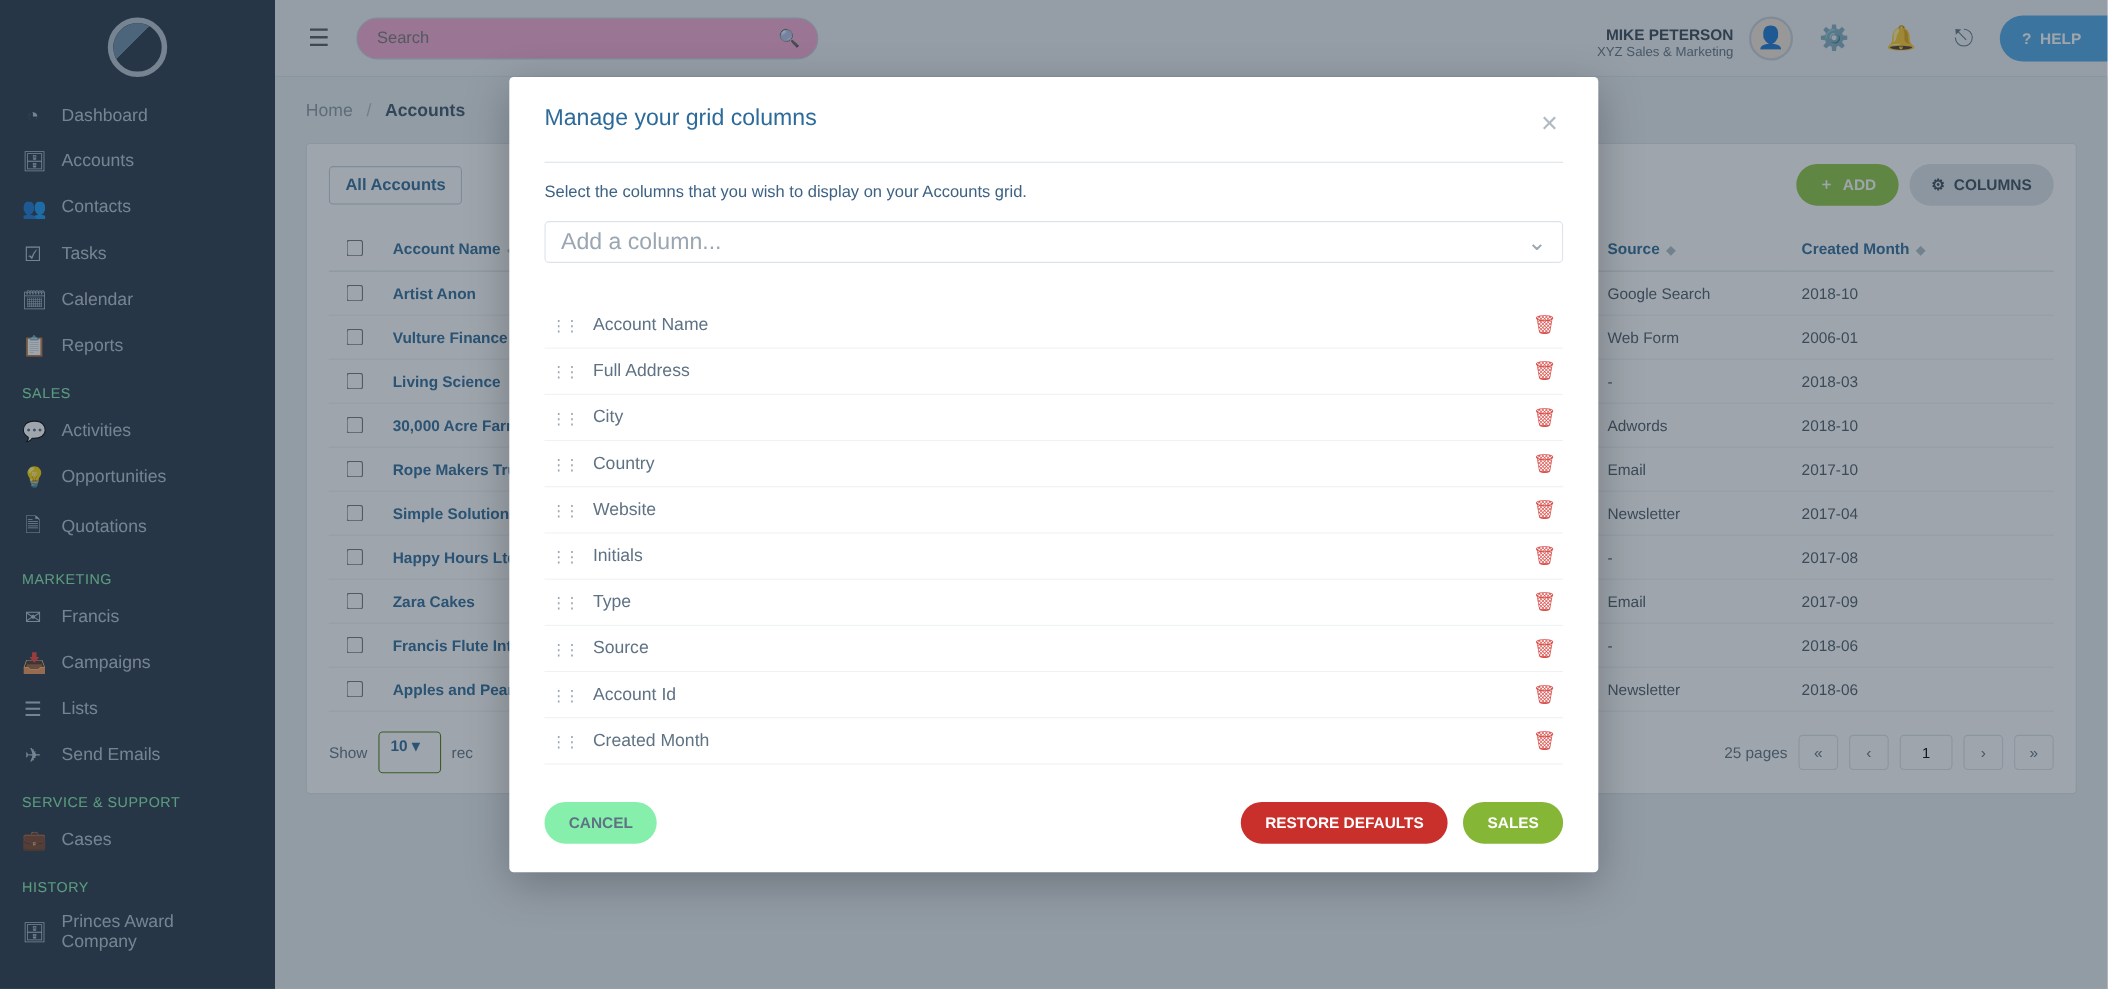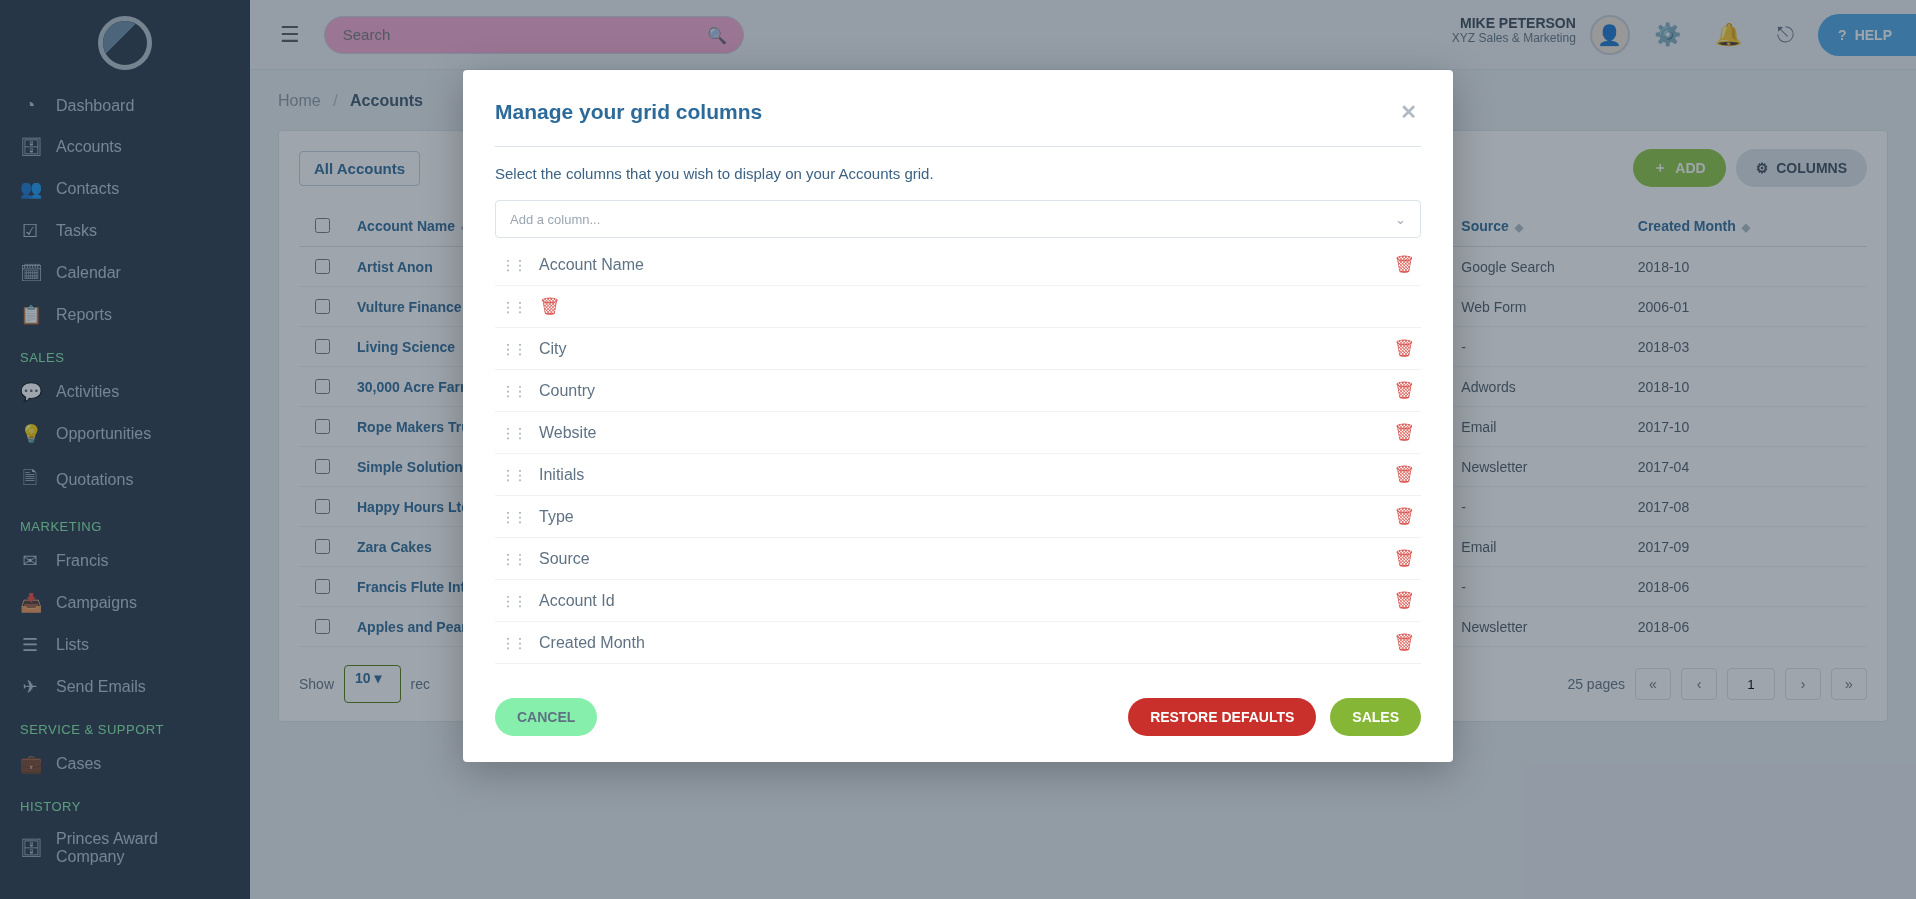--- a/index.html
+++ b/index.html
@@ -31,21 +31,21 @@
   .nav-heading{padding:14px 20px 6px;color:#86efac;font-size:13px;letter-spacing:.5px}
   .nav .icon{width:20px;text-align:center;font-size:18px}
 
   
   .topbar{position:absolute;left:250px;right:0;top:0;height:70px;display:flex;align-items:center;padding:0 20px;gap:14px;border-bottom:1px solid var(--border);background:#eef2f6}
   .hamburger{font-size:22px;color:#555;padding:6px 10px;cursor:pointer}
   .search-wrap{position:relative}
   .search{width:420px;height:38px;border:1px solid #c6d0da;border-radius:19px;background:#f9a8d4;padding:0 44px 0 18px;font-size:15px;color:#666}
   .search-icon{position:absolute;right:16px;top:50%;transform:translateY(-50%);color:#666;font-size:16px}
   .topbar-spacer{flex:1}
-  .user-block{display:flex;align-items:flex-start;gap:14px}
+  .user-block{display:flex;align-items:flex-end;gap:14px}
   .user-text{text-align:right;line-height:1.2}
   .user-name{font-weight:700;color:#374554;font-size:14px}
   .user-org{font-size:12px;color:#5f7284}
   .avatar{width:40px;height:40px;border-radius:50%;border:2px solid #c6d0da;background:#f3e7d9;display:flex;align-items:center;justify-content:center;color:#a67c52;font-size:20px}
   .top-icon{color:#5f7284;font-size:22px;padding:6px 10px;cursor:pointer}
   .help-btn{background:#4aa7e8;color:#fff;border:none;border-radius:22px 0 0 22px;height:42px;padding:0 24px 0 20px;font-weight:700;font-size:14px;display:flex;align-items:center;gap:8px;margin-right:-20px;cursor:pointer}
 
   
   .content{position:absolute;left:250px;right:0;top:70px;bottom:0;padding:22px 28px;overflow:hidden}
   .crumbs{font-size:16px;color:#8b97a3;margin-bottom:20px}
@@ -69,26 +69,26 @@
   .card-bottom{display:flex;align-items:center;margin-top:18px;font-size:14px;color:#5f7284;gap:10px}
   .show-select{border:1px solid #4d7c0f;border-radius:4px;padding:4px 18px 16px 10px;color:#2c6a9a;font-weight:600}
   .card-bottom-spacer{flex:1}
   .pager{display:flex;align-items:center;gap:10px}
   .pg-btn{width:36px;height:32px;border:1px solid var(--border);border-radius:4px;background:#fff;display:flex;align-items:center;justify-content:center;color:#5f7284;cursor:pointer}
   .pg-input{width:48px;height:32px;border:1px solid var(--border);border-radius:4px;text-align:center}
 
   
   .modal-overlay{position:absolute;inset:0;background:rgba(40,55,70,.45);display:flex;justify-content:center;align-items:flex-start;padding-top:70px}
   .modal{width:990px;background:#fff;border-radius:4px;box-shadow:0 10px 40px rgba(0,0,0,.25);padding:26px 32px}
-  .modal-title{color:#2c6a9a;font-size:21px;font-weight:700;display:flex;align-items:center}
+  .modal-title{color:#2c6a9a;font-size:21px;font-weight:400;display:flex;}
   .modal-title-spacer{flex:1}
   .modal-close{color:#b0bac4;font-size:20px;cursor:pointer;padding:4px}
   .modal-hr{border:none;border-top:1px solid var(--border);margin:18px 0}
   .modal-sub{color:#3c6284;font-size:15px;margin-bottom:18px}
-  .add-col{border:1px solid var(--border);border-radius:4px;height:38px;display:flex;align-items:center;padding:0 14px;color:#9aa6b2;font-size:13px;justify-content:space-between;cursor:pointer;margin-bottom:6px}
+  .add-col{border:1px solid var(--border);border-radius:4px;height:38px;display:flex;align-items:center;padding:0 14px;color:#9aa6b2;font-size:21px;justify-content:space-between;cursor:pointer;margin-bottom:36px}
   .col-list{list-style:none;margin:0;padding:0}
   .col-list li{display:flex;align-items:center;gap:14px;padding:10px 6px;border-bottom:1px solid #eef2f5}
   .drag-handle{color:#9aa6b2;cursor:grab;font-size:14px;letter-spacing:-2px}
   .col-name{flex:1;color:#5f7284;font-size:16px}
   .del{color:var(--danger);font-size:17px;cursor:pointer}
   .modal-actions{display:flex;align-items:center;margin-top:34px;gap:14px}
   .btn-pill{border-radius:22px;height:38px;padding:0 22px;font-size:14px;font-weight:600;border:none;cursor:pointer;display:inline-flex;align-items:center}
   .btn-cancel{background:#86efac;color:#5f7284}
   .btn-restore{background:#c9302c;color:#fff}
   .btn-save{background:var(--success-dark);color:#fff}
@@ -371,20 +371,21 @@
       <span>⌄</span>
     </div>
     <ul class="col-list" id="col-list">
         <li>
           <span class="drag-handle">⋮⋮</span>
           <span class="col-name">Account Name</span>
           <span class="del">🗑</span>
         </li>
         <li>
           <span class="drag-handle">⋮⋮</span>
+          <span class="col-name">Full Address</span>
           <span class="del">🗑</span>
         </li>
         <li>
           <span class="drag-handle">⋮⋮</span>
           <span class="col-name">City</span>
           <span class="del">🗑</span>
         </li>
         <li>
           <span class="drag-handle">⋮⋮</span>
           <span class="col-name">Country</span>

